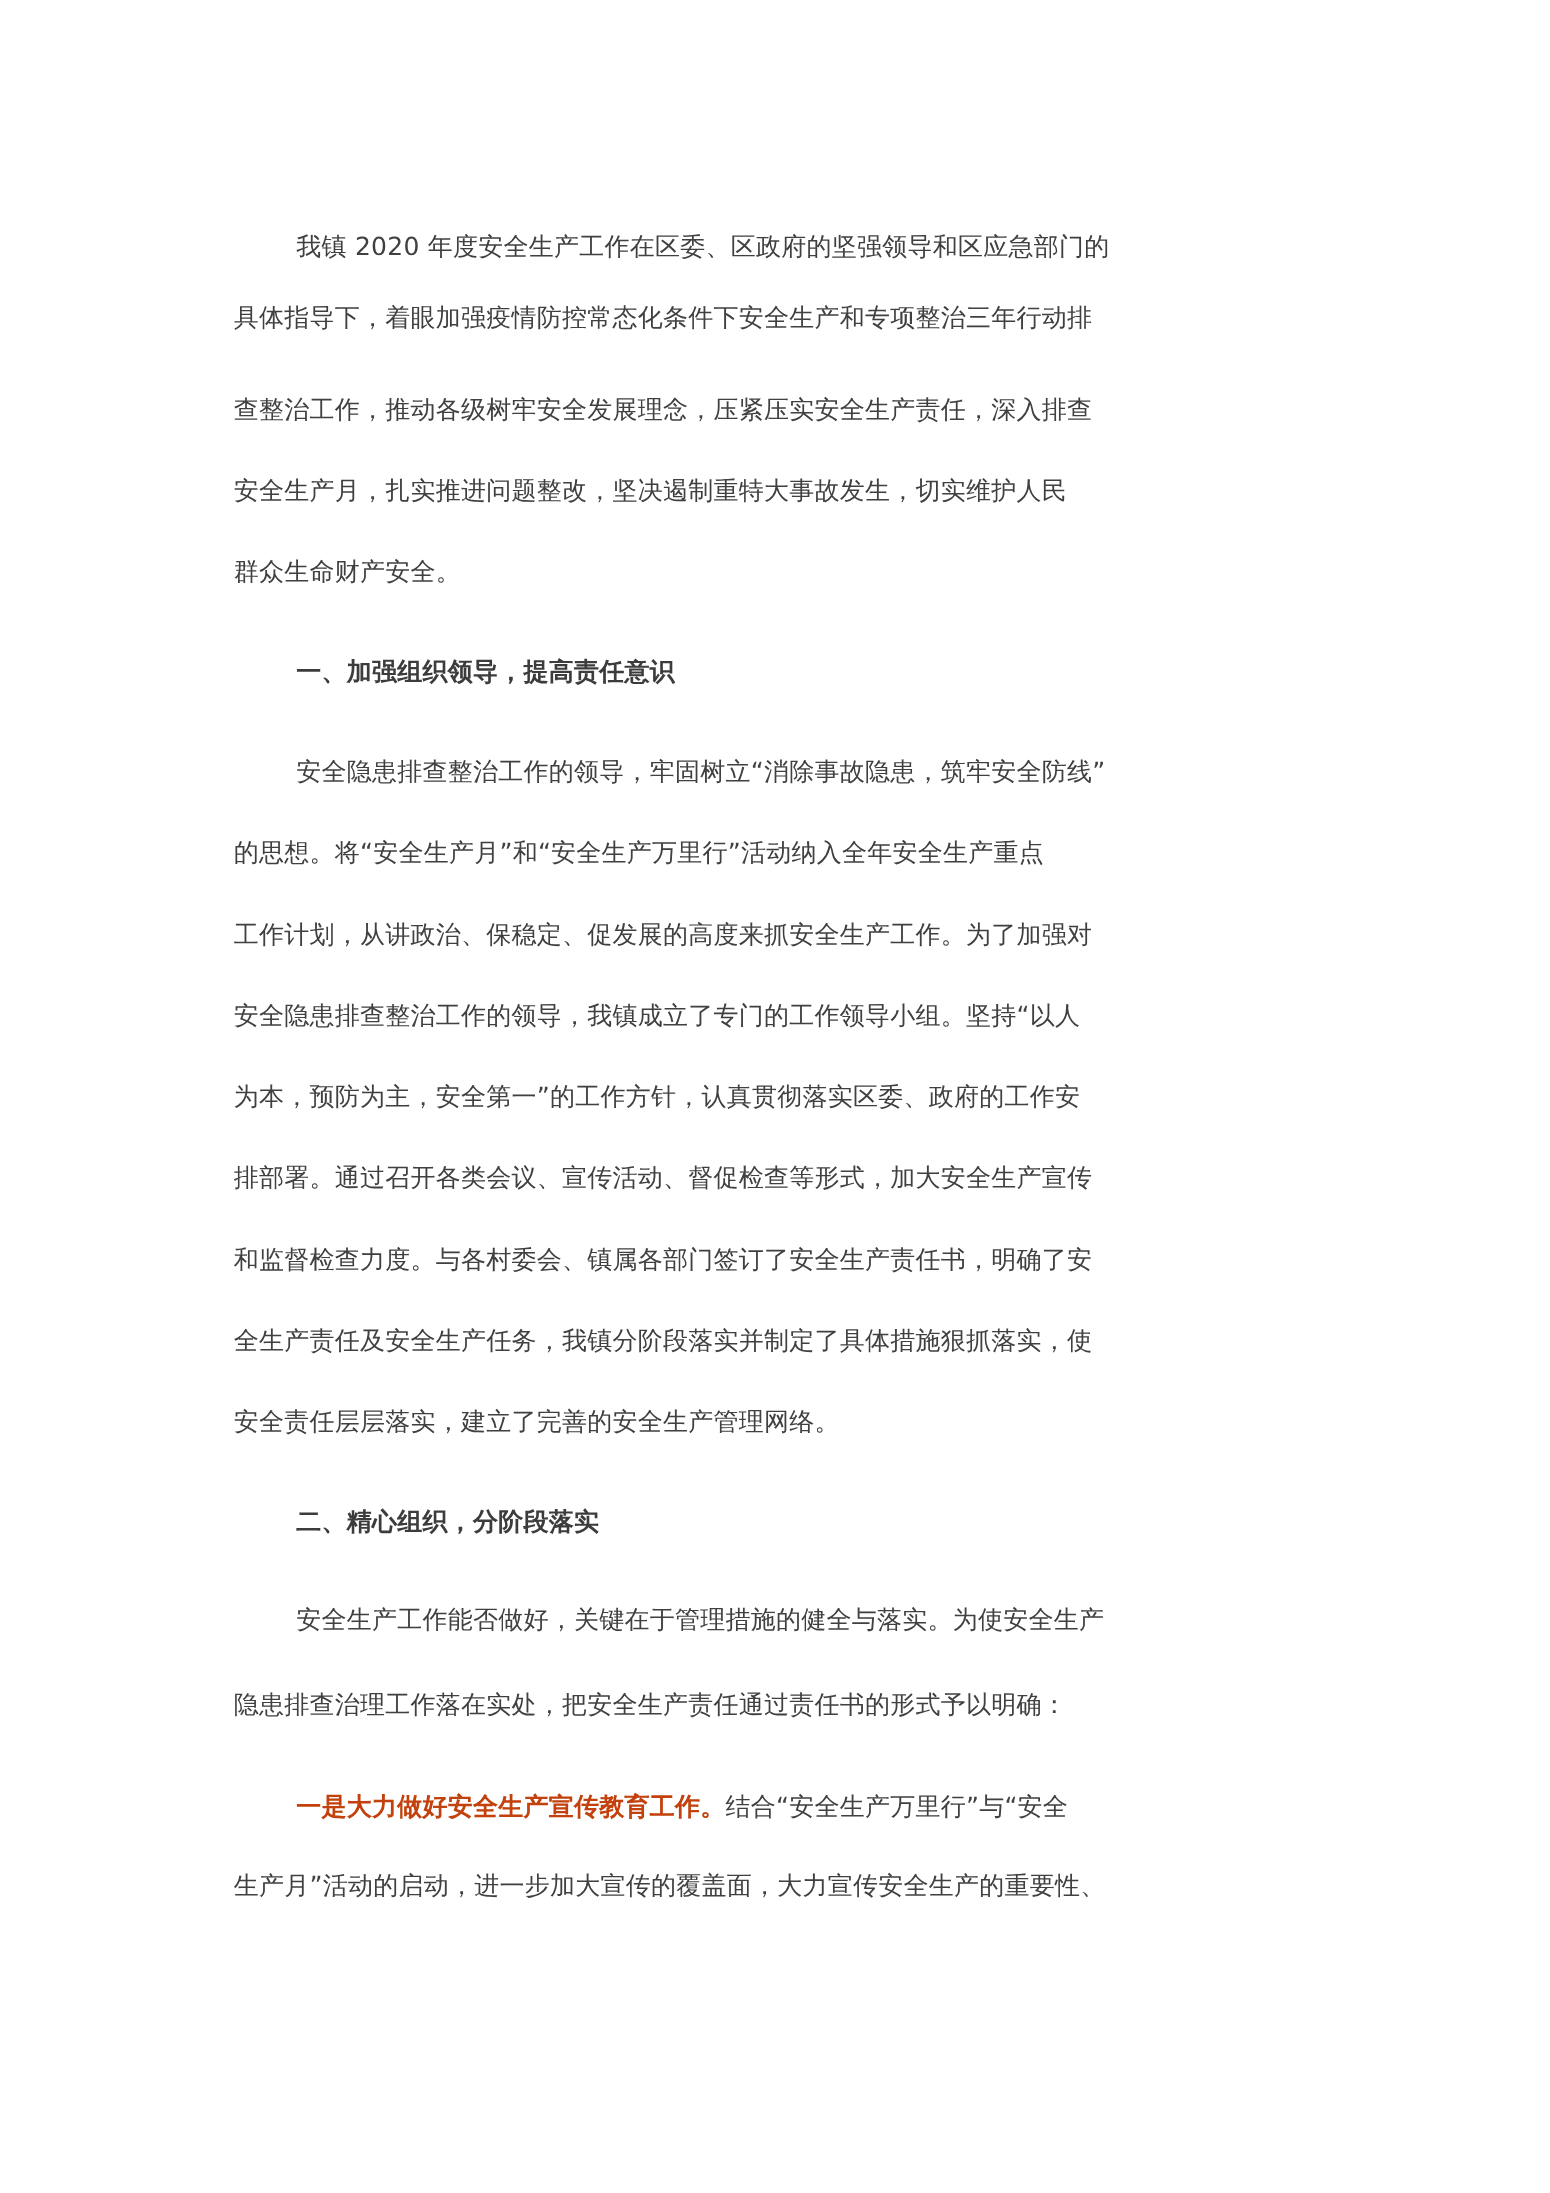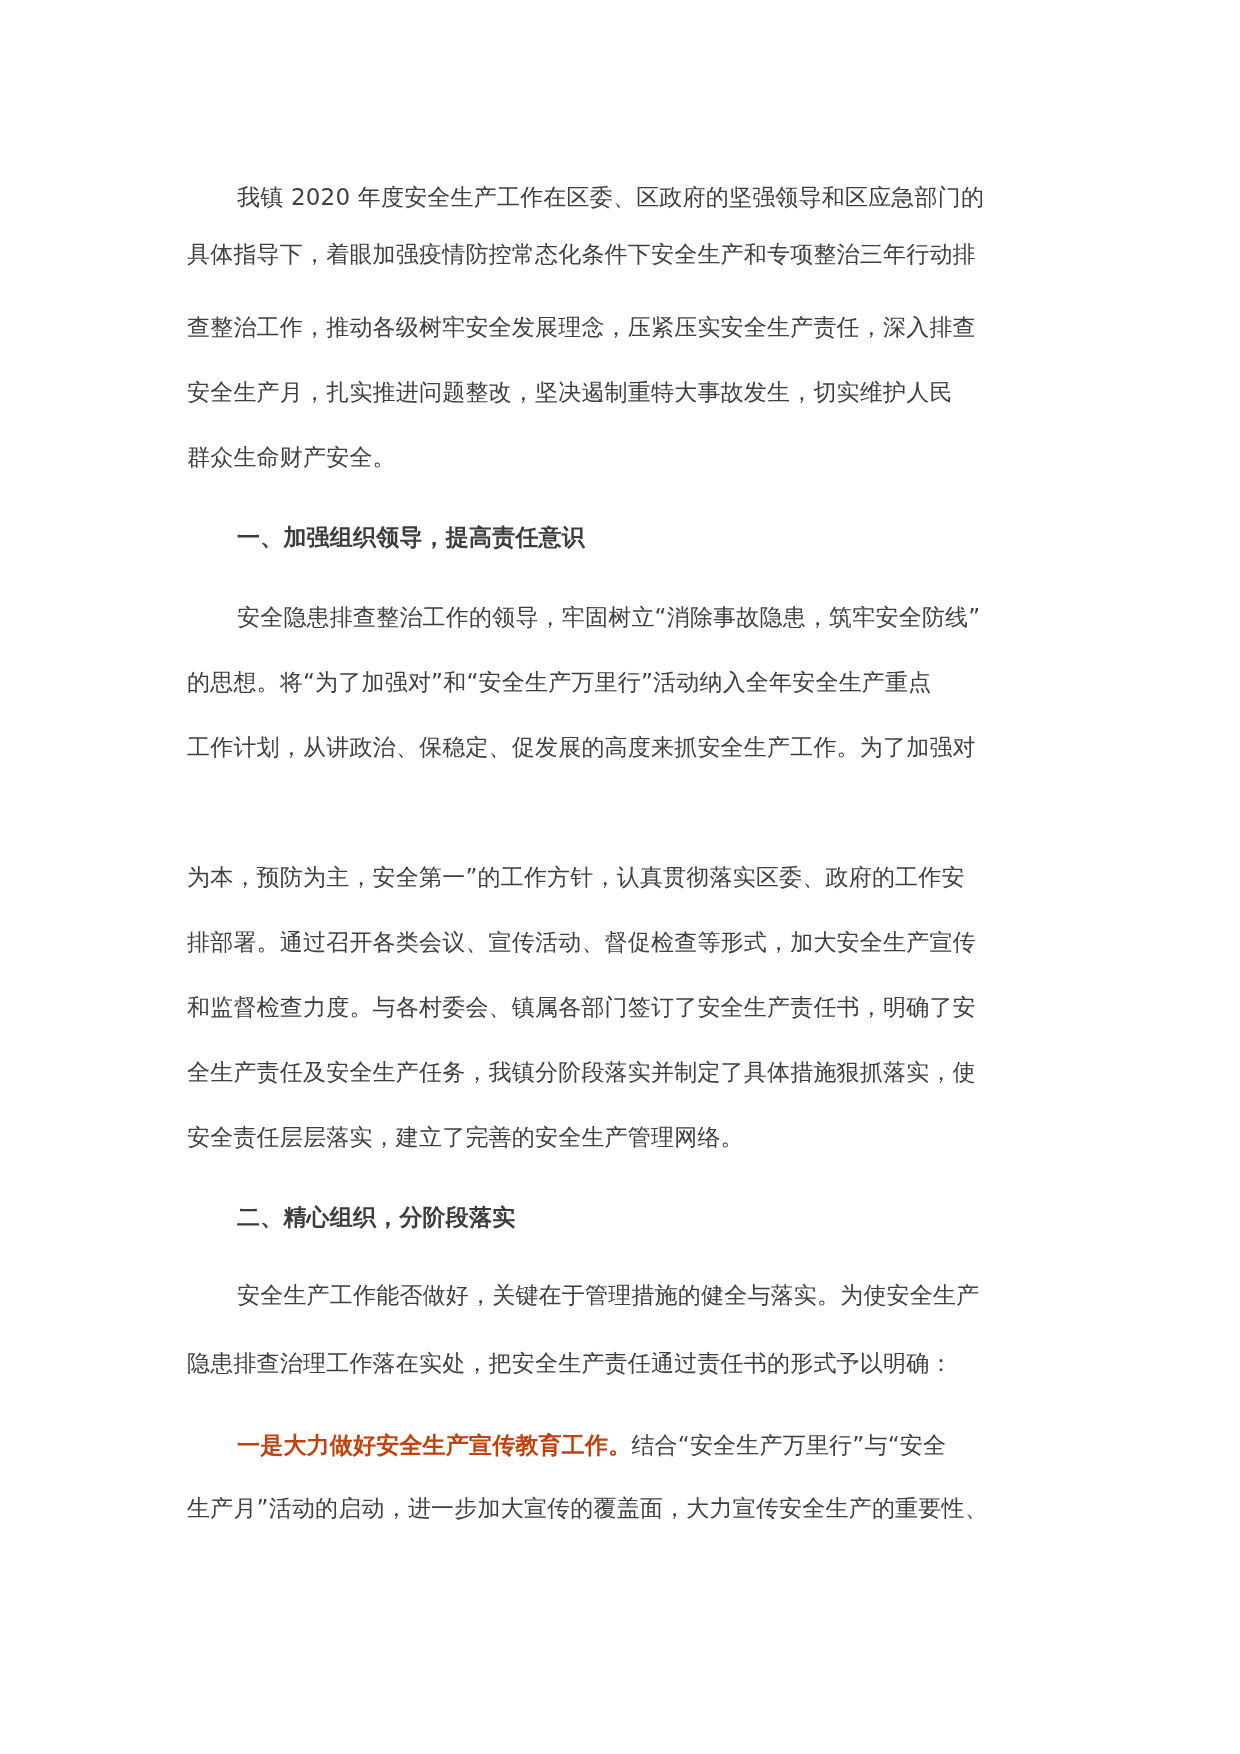--- a/index.html
+++ b/index.html
@@ -7,21 +7,21 @@
     .page {
       position: absolute; left: 0; top: 0; width: 1240px; height: 1754px;
       background: #ffffff;
       font-family: "DejaVu Sans", "Liberation Sans", sans-serif;
       color: #404040;
     }
     .line {
       position: absolute;
       left: 187px;
       white-space: nowrap;
-      font-size: 23px;
+      font-size: 20px;
       line-height: 30px;
       height: 30px;
       transform: translateY(-15px);
       letter-spacing: 0.2px;
     }
     .indent { left: 237px; }
     .bold { font-weight: bold; color: #c2410c; }
     .heading { font-weight: bold; color: #3c3c3c; }
   </style>
 </head>
@@ -30,22 +30,23 @@
 <div class="page">
 
   <div class="line indent" style="top:197px">我镇 2020 年度安全生产工作在区委、区政府的坚强领导和区应急部门的</div>
   <div class="line" style="top:254px">具体指导下，着眼加强疫情防控常态化条件下安全生产和专项整治三年行动排</div>
   <div class="line" style="top:327px">查整治工作，推动各级树牢安全发展理念，压紧压实安全生产责任，深入排查</div>
   <div class="line" style="top:392px">安全生产月，扎实推进问题整改，坚决遏制重特大事故发生，切实维护人民</div>
   <div class="line" style="top:457px">群众生命财产安全。</div>
 
   <div class="line indent heading" style="top:537px">一、加强组织领导，提高责任意识</div>
   <div class="line indent" style="top:617px">安全隐患排查整治工作的领导，牢固树立“消除事故隐患，筑牢安全防线”</div>
-  <div class="line" style="top:682px">的思想。将“为了加强对”和“安全生产万里行”活动纳入全年安全生产重点</div>
+  <div class="line" style="top:682px">的思想。将“安全生产月”和“安全生产万里行”活动纳入全年安全生产重点</div>
   <div class="line" style="top:747px">工作计划，从讲政治、保稳定、促发展的高度来抓安全生产工作。为了加强对</div>
+  <div class="line" style="top:812px">安全隐患排查整治工作的领导，我镇成立了专门的工作领导小组。坚持“以人</div>
   <div class="line" style="top:877px">为本，预防为主，安全第一”的工作方针，认真贯彻落实区委、政府的工作安</div>
   <div class="line" style="top:942px">排部署。通过召开各类会议、宣传活动、督促检查等形式，加大安全生产宣传</div>
   <div class="line" style="top:1007px">和监督检查力度。与各村委会、镇属各部门签订了安全生产责任书，明确了安</div>
   <div class="line" style="top:1072px">全生产责任及安全生产任务，我镇分阶段落实并制定了具体措施狠抓落实，使</div>
   <div class="line" style="top:1137px">安全责任层层落实，建立了完善的安全生产管理网络。</div>
 
   <div class="line indent heading" style="top:1217px">二、精心组织，分阶段落实</div>
   <div class="line indent" style="top:1295px">安全生产工作能否做好，关键在于管理措施的健全与落实。为使安全生产</div>
   <div class="line" style="top:1363px">隐患排查治理工作落在实处，把安全生产责任通过责任书的形式予以明确：</div>
 

